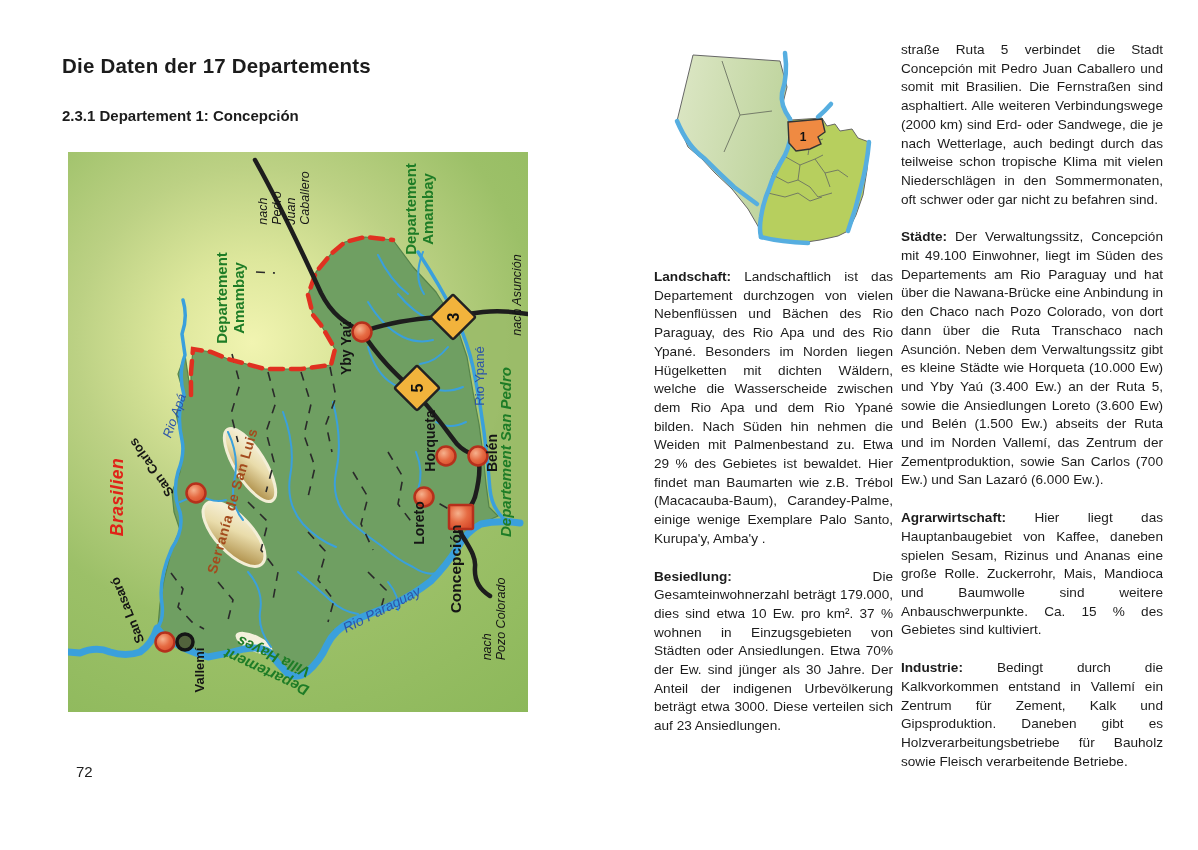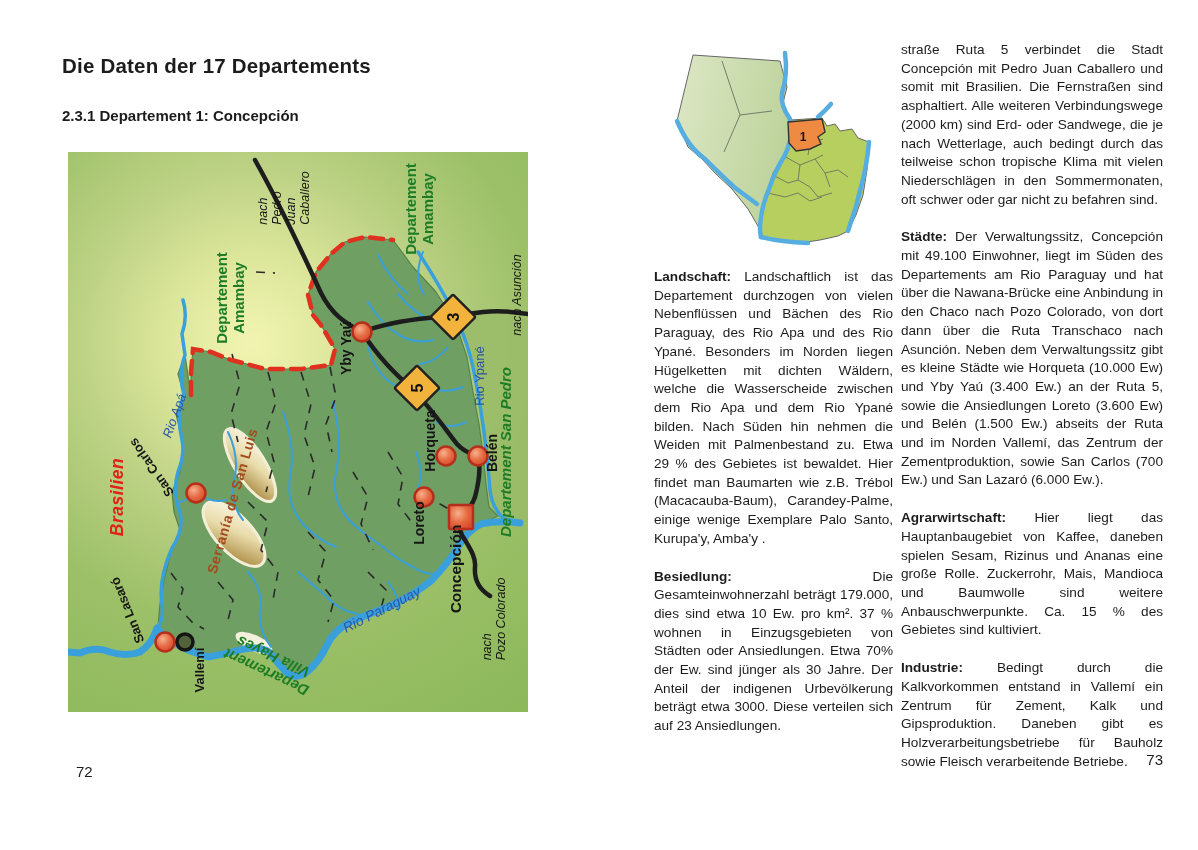--- a/index.html
+++ b/index.html
@@ -32,21 +32,20 @@
   #mini-map{position:absolute;left:660px;top:25px;}
 </style>
 </head>
 <body>
 
 <div id="page">
 
   <div id="main-title">Die Daten der 17 Departements</div>
   <div id="section-heading">2.3.1 Departement 1: Concepción</div>
   <div id="page-num-left">72</div>
-  <div id="page-num-right">73</div>
 
   <div id="map">
     <svg width="460" height="560" viewBox="0 0 460 560">
       <defs>
         <radialGradient id="dotGrad" cx="38%" cy="35%" r="70%">
           <stop offset="0%" stop-color="#f6b18d"></stop>
             <stop offset="55%" stop-color="#e66b43"></stop>
             <stop offset="100%" stop-color="#d84c2b"></stop>
         </radialGradient>
         <linearGradient id="hillGrad" x1="0" y1="0" x2="1" y2="1">

